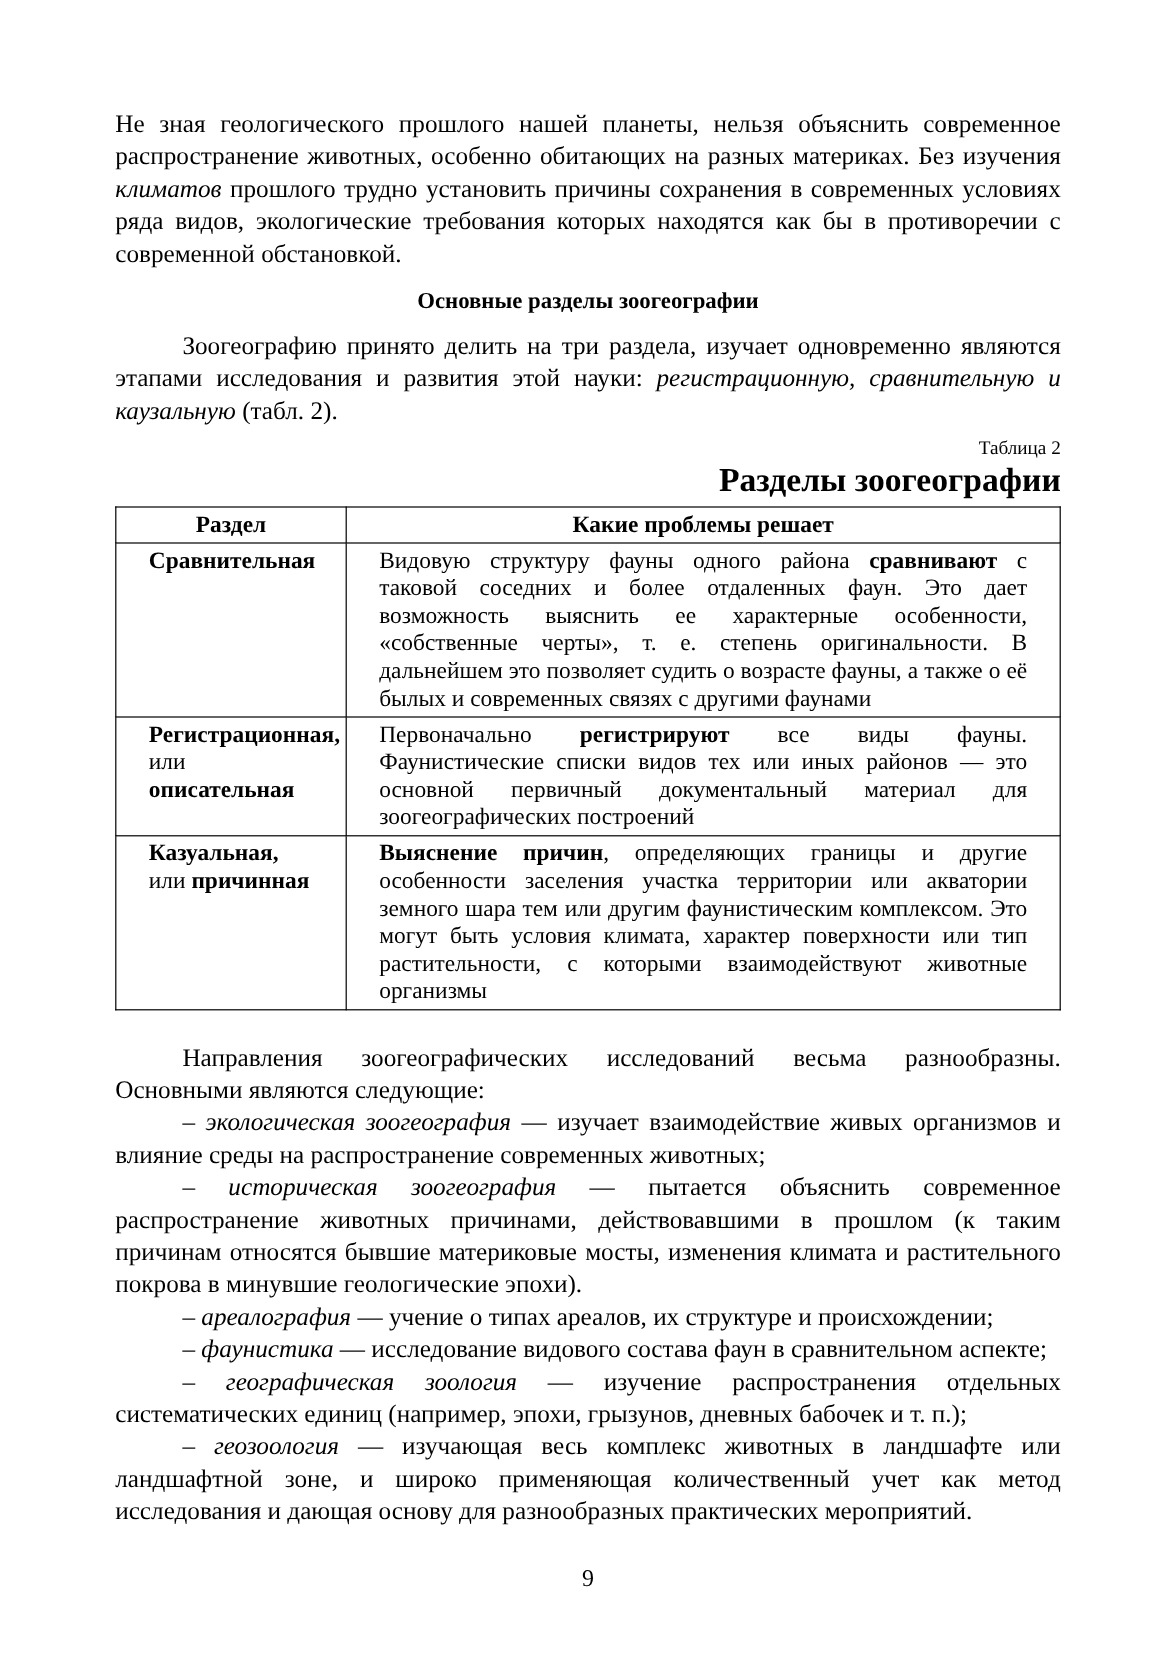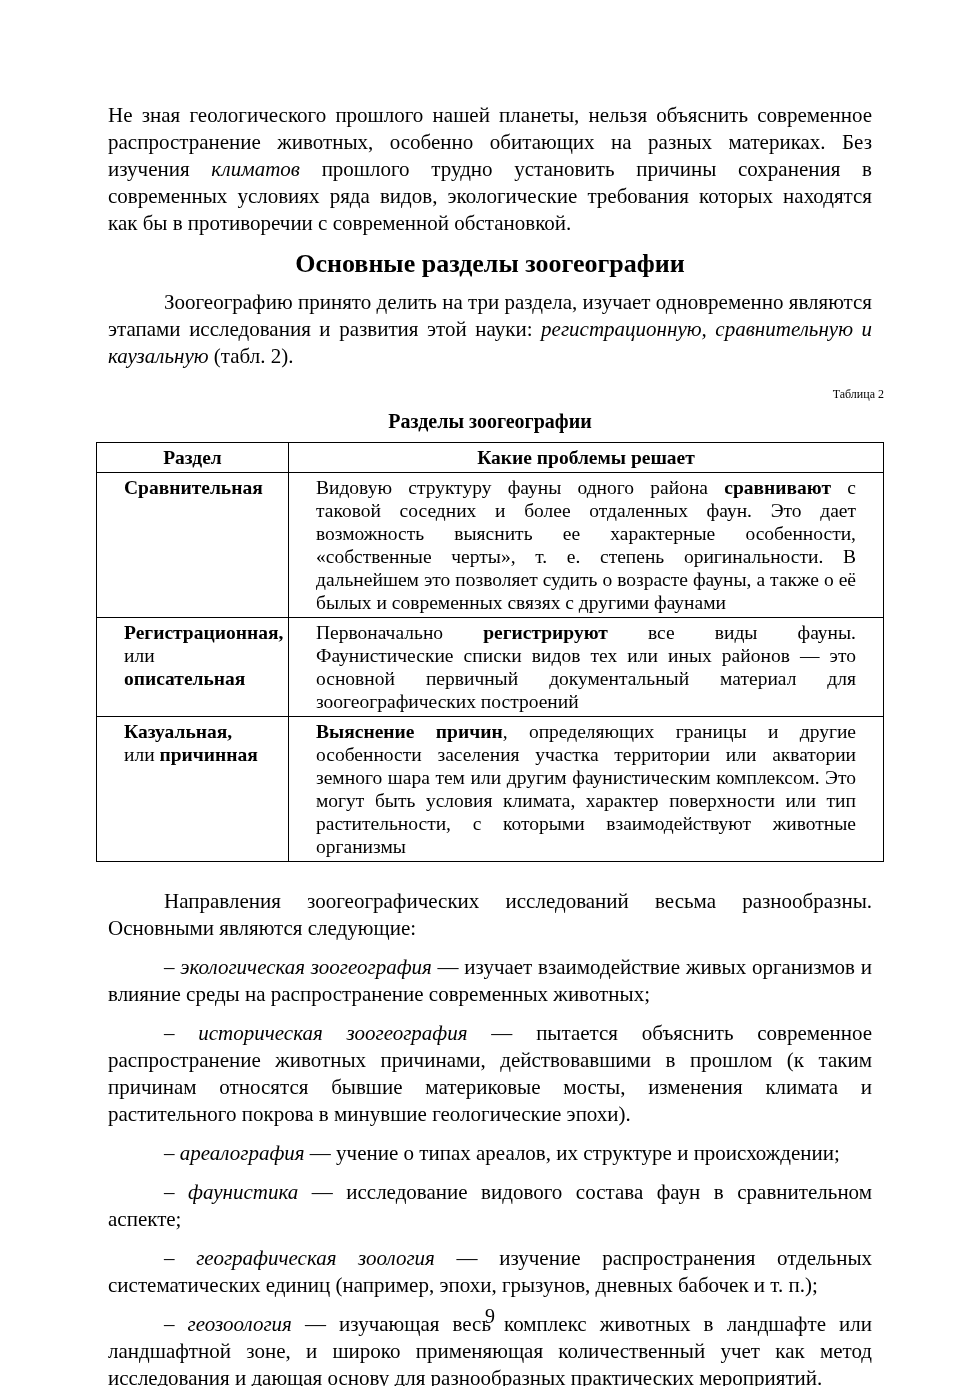--- a/index.html
+++ b/index.html
@@ -1,27 +1,27 @@
 <!DOCTYPE html>
 <html lang="ru"><head>
 <meta charset="utf-8">
 <style>
   html, body { margin: 0; padding: 0; background: #ffffff; }
   .page {
     width: 980px; height: 1386px; margin: 0 auto; background: #ffffff; color: #000;
     font-family: "Liberation Serif", "DejaVu Serif", serif;
     position: relative; padding: 90px 96px 0 96px; box-sizing: border-box; overflow: hidden;
   }
-  .para { font-size: 21px; line-height: 27px; text-align: justify; hyphens: auto; margin: 12px; }
+  .para { font-size: 21px; line-height: 27px; text-align: justify; hyphens: auto; margin: 0; }
   .para.indent { text-indent: 56px; }
-  .section-heading { font-size: 26px; line-height: 27px; font-weight: bold; text-align: center; margin: 13px 0 10px; }
+  .section-heading { font-size: 19px; line-height: 27px; font-weight: bold; text-align: center; margin: 13px 0 10px; }
   .em { font-style: italic; }
   .b { font-weight: bold; }
-  .table-label { font-size: 12px; line-height: 24px; text-align: right; margin-top: 6px; }
-  .table-title { font-size: 20px; line-height: 24px; font-weight: bold; text-align: center; margin: 3px 0 9px; }
+  .table-label { font-size: 16px; line-height: 24px; text-align: right; margin-top: 6px; }
+  .table-title { font-size: 28px; line-height: 24px; font-weight: bold; text-align: right; margin: 3px 0 9px; }
   table.sections { width: 100%; border-collapse: collapse; font-size: 19.5px; line-height: 23px; table-layout: fixed; }
   table.sections th, table.sections td { border: 1.5px solid #000; padding: 3px 27px; vertical-align: top; }
   table.sections th { text-align: center; font-weight: bold; }
   table.sections col.term-col { width: 192px; }
   table.sections td.term-cell { font-weight: bold; }
   table.sections td.term-cell .normal { font-weight: normal; }
   table.sections td.desc-cell { text-align: justify; hyphens: auto; }
   .after-table { margin-top: 26px; }
   .page-number { position: absolute; left: 0; right: 0; bottom: 58px; text-align: center; font-size: 20px; }
 </style>

